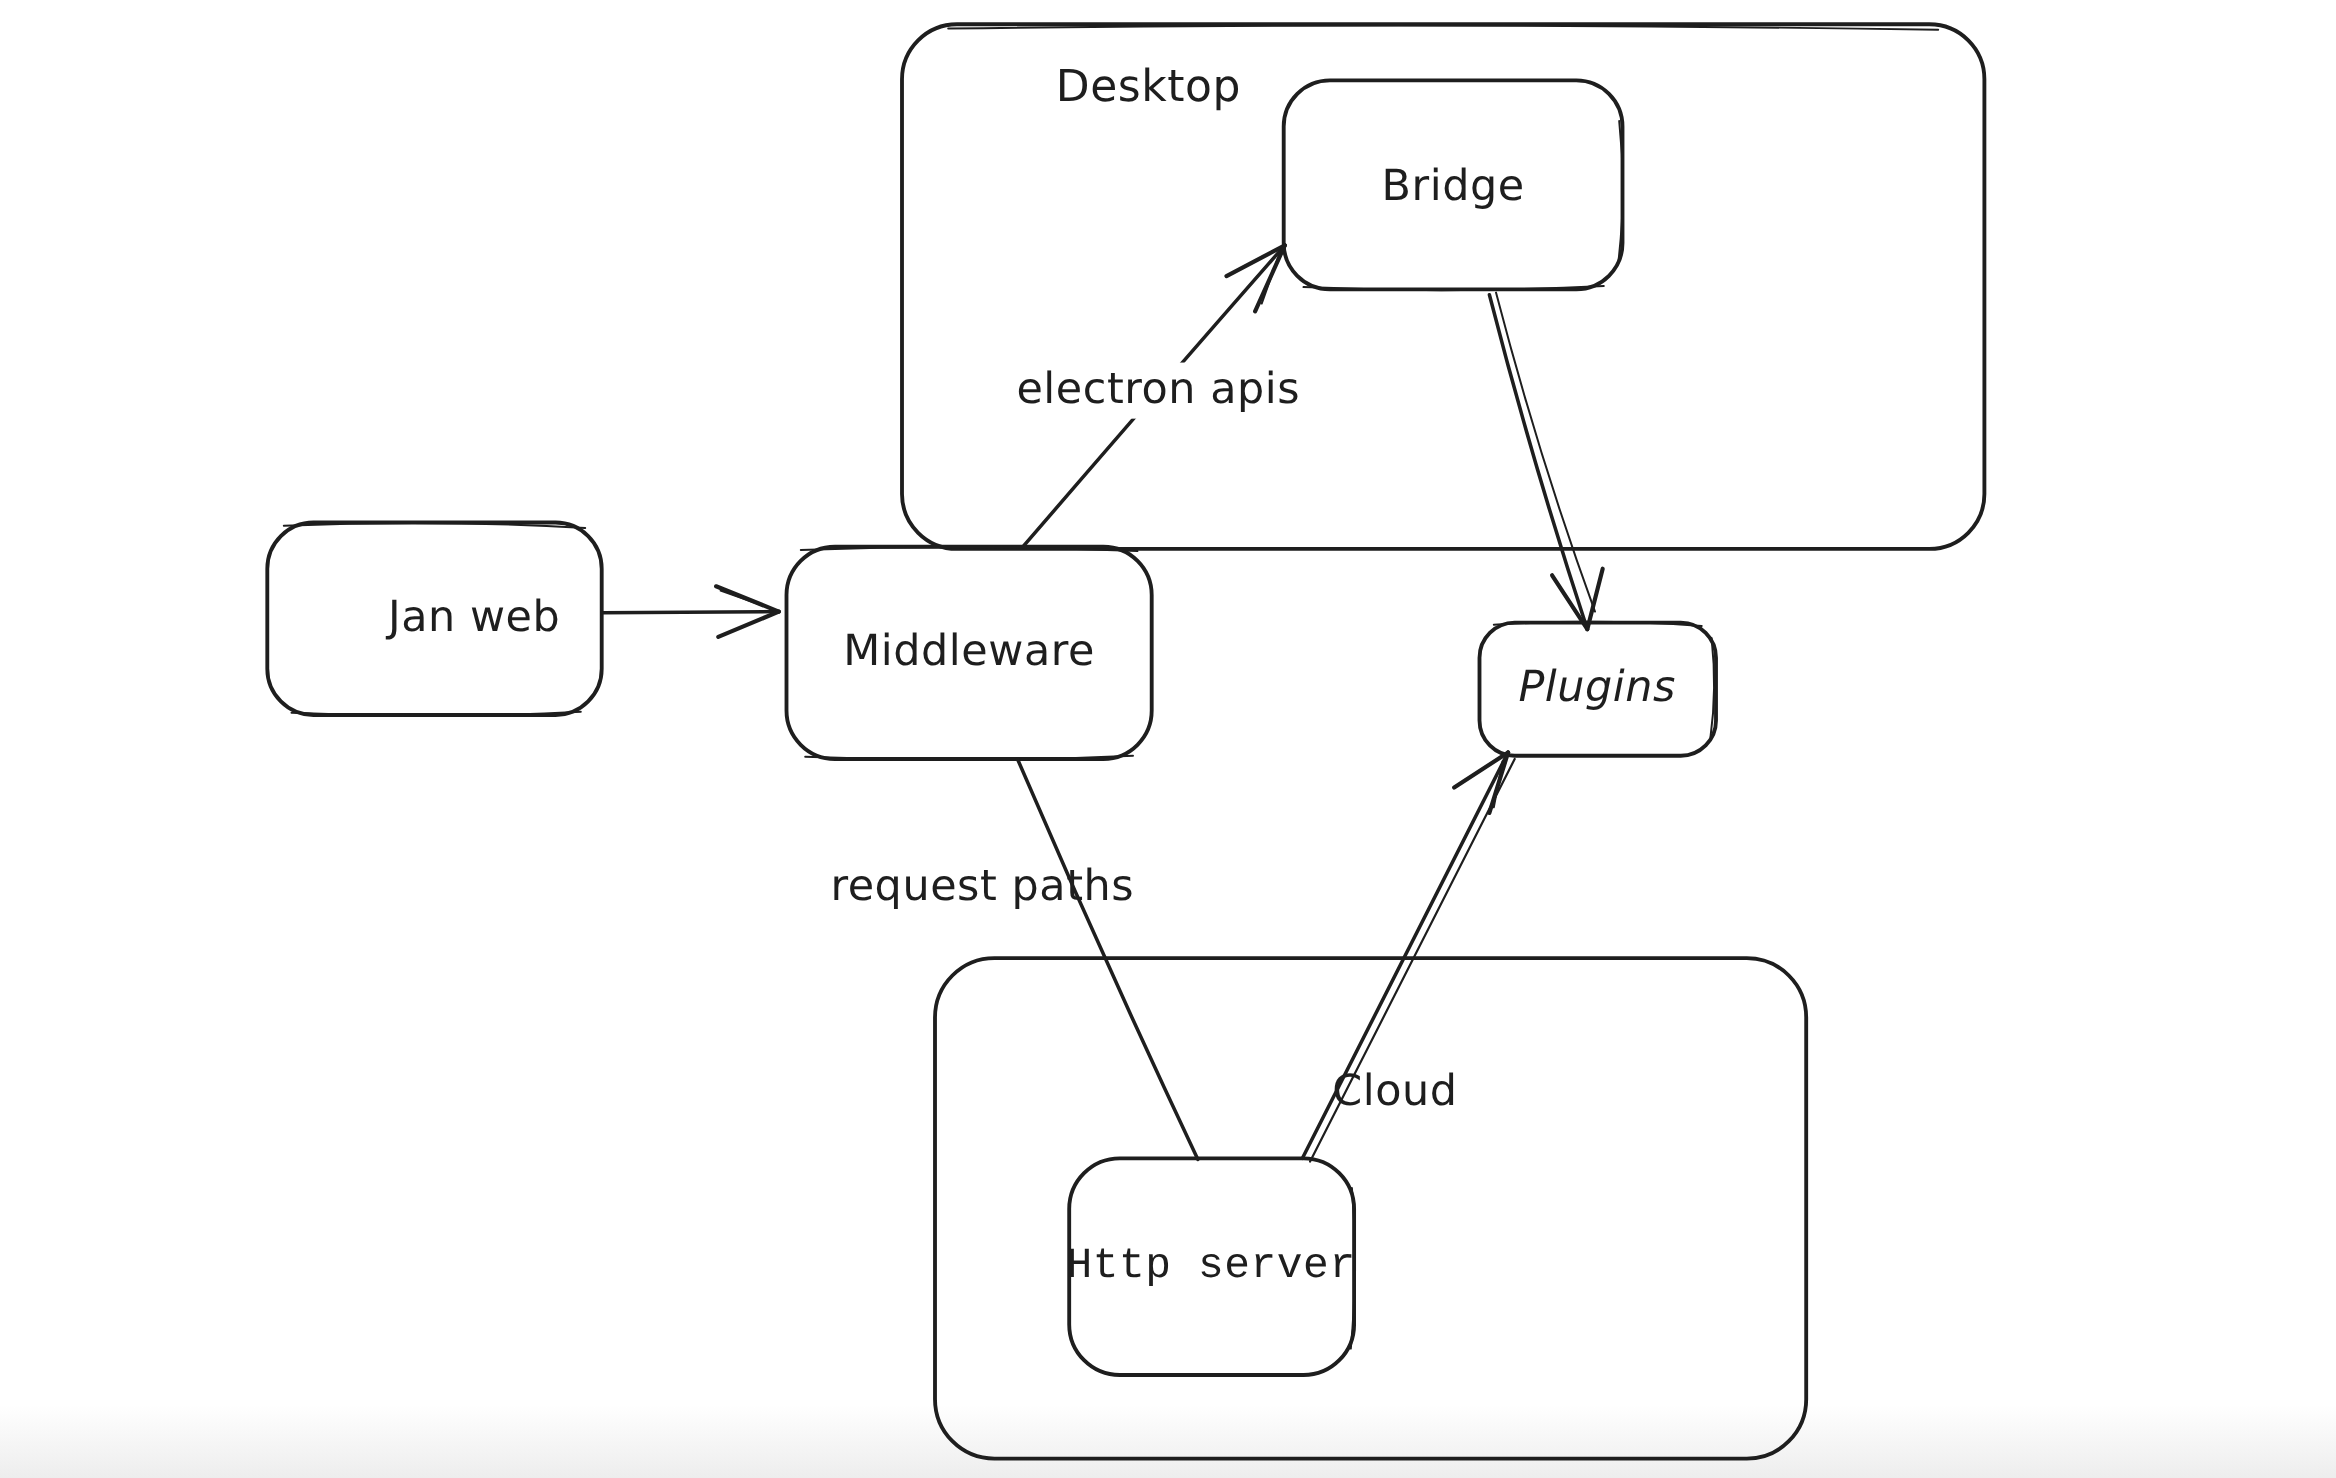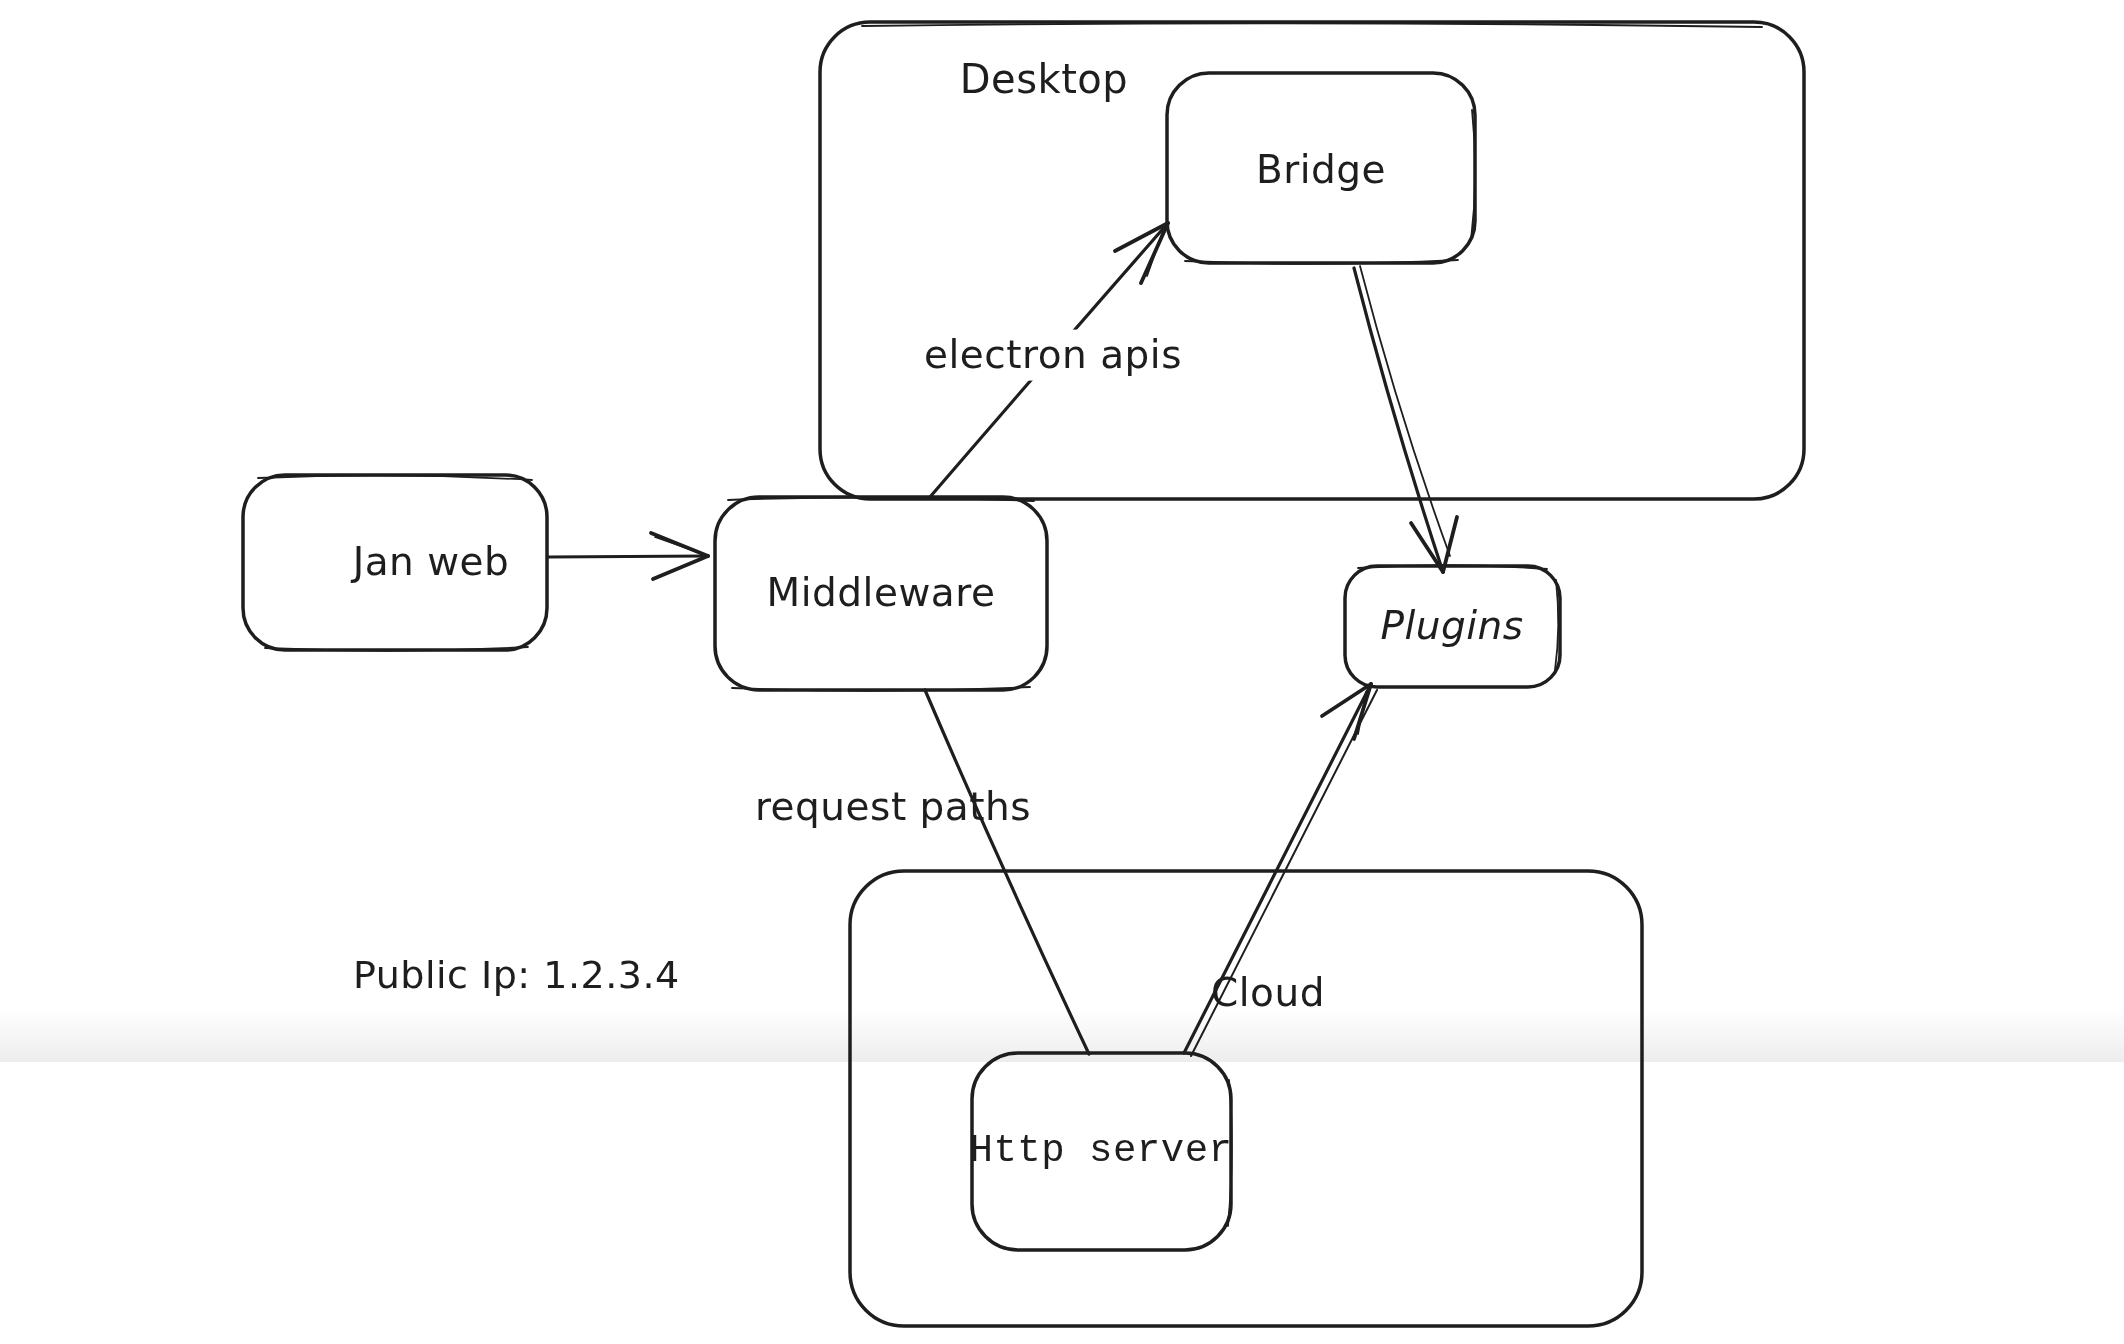--- a/index.html
+++ b/index.html
@@ -9,21 +9,21 @@
     height: 1344px;
     overflow: hidden;
   }
   body {
     font-family: "DejaVu Sans", "Liberation Sans", sans-serif;
     background: #ffffff;
   }
   .canvas {
     position: relative;
     width: 2124px;
-    height: 1062px;
+    height: 1344px;
     background: linear-gradient(180deg, #ffffff 0%, #ffffff 95%, #ededed 100%);
   }
   .canvas svg {
     position: absolute;
     left: 0;
     top: 0;
   }
   .label {
     position: absolute;
     transform: translate(-50%, -50%);
@@ -123,16 +123,15 @@
   <div class="label" style="left:395px; top:562px;margin-left:36px;">Jan web</div>
   <div class="label" style="left:881px; top:593px;">Middleware</div>
   <div class="label" style="left:1321px; top:170px;">Bridge</div>
   <div class="label" style="left:1452px; top:626px;font-style:italic;">Plugins</div>
   <div class="label" style="left:1101px; top:1151px;font-family:Liberation Mono, monospace;">Http server</div>
 
   <div class="label" style="left:893px; top:807px;">request paths</div>
   <div class="label edge-label-bg" style="left:1053px; top:355px;">electron apis</div>
 
   <div class="annotation">
-    <div class="line">Public Ip: 1.2.3.4</div>
   </div>
 
 </div>
 
 </body></html>

